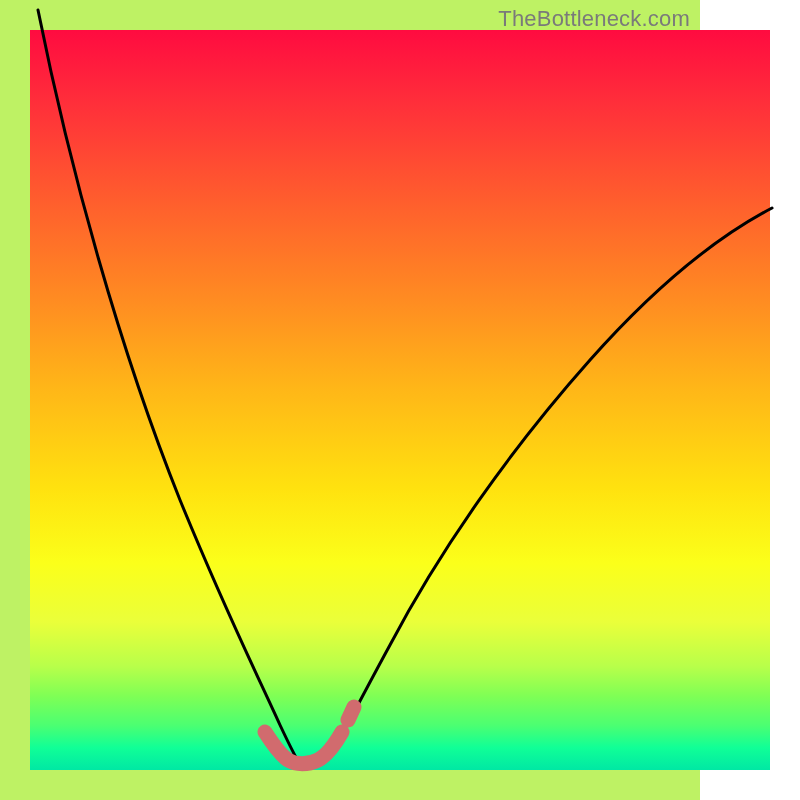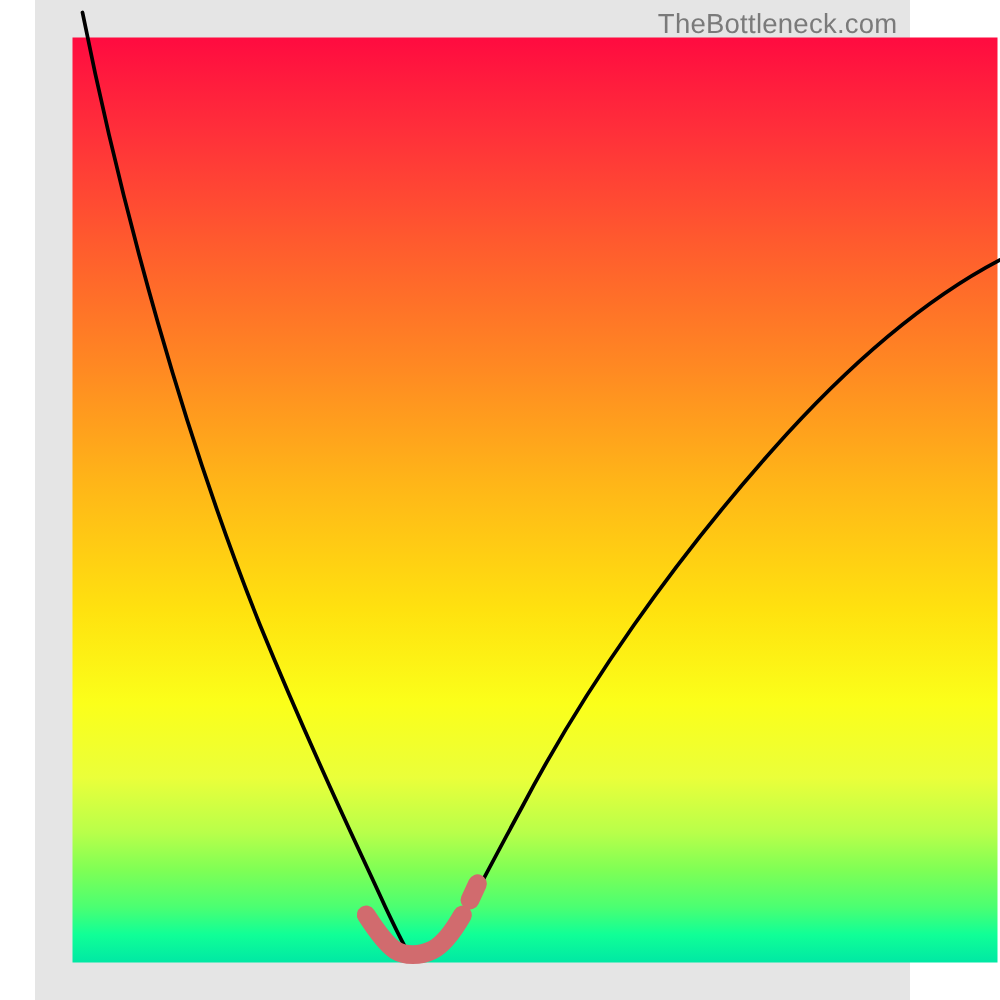--- a/index.html
+++ b/index.html
@@ -7,22 +7,21 @@
     padding: 0;
     width: 800px;
     height: 800px;
     overflow: hidden;
     font-family: Arial, Helvetica, sans-serif;
   }
   .frame {
     position: relative;
     width: 700px;
     height: 800px;
-    background: #e5e5e5;
-    margin-left: 28px;
+    background: #bef264;
   }
   .watermark {
     position: absolute;
     top: 6px;
     right: 10px;
     color: #7a7a7a;
     font-size: 22px;
     font-weight: 500;
     letter-spacing: 0.2px;
     z-index: 5;

